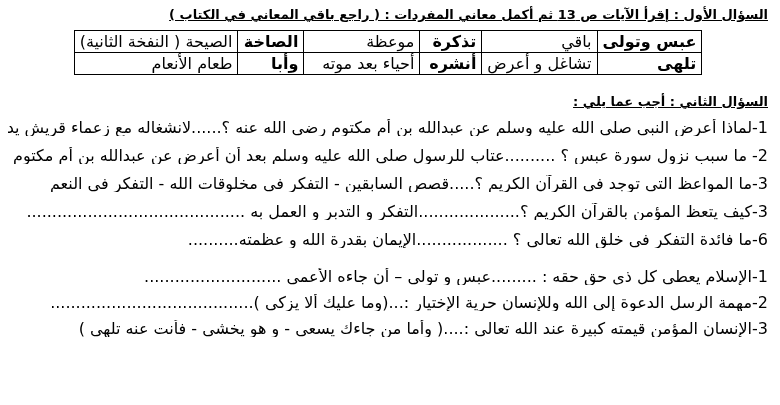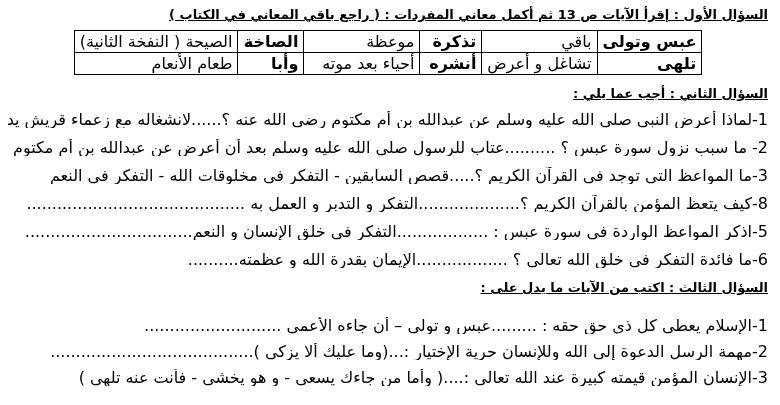--- a/index.html
+++ b/index.html
@@ -40,21 +40,21 @@
   .q-item {
     font-size:16px;
     line-height:17px;
     white-space:nowrap;
     overflow:hidden;
   }
   .q2-list .q-item { margin-bottom:11px; }
   .q2-list { margin-top:8px; }
   .q3-list { margin-top:20px; }
   .q3-list .q-item { margin-bottom:9px; }
-  .heading.h2 { margin-top:10px; }
+  .heading.h2 { margin-top:18px; }
   .heading.h3 { margin-top:2px; }
 </style>
 </head>
 <body>
 
 <div class="page">
 
   <div class="heading h1">السؤال الأول : إقرأ الآيات ص 13 ثم أكمل معاني المفردات : ( راجع باقي المعاني في الكتاب )</div>
 
   <table class="vocab">
@@ -85,26 +85,24 @@
       </tr>
     </tbody>
   </table>
 
   <div class="heading h2">السؤال الثاني : أجب عما يلي :</div>
 
   <div class="q2-list">
     <div class="q-item">1-لماذا أعرض النبي صلى الله عليه وسلم عن عبدالله بن أم مكتوم رضي الله عنه ؟......لانشغاله مع زعماء قريش يدعوهم إلى الإسلام</div>
     <div class="q-item">2- ما سبب نزول سورة عبس ؟ ..........عتاب للرسول صلى الله عليه وسلم بعد أن أعرض عن عبدالله بن أم مكتوم .......</div>
     <div class="q-item">3-ما المواعظ التي توجد في القرآن الكريم ؟.....قصص السابقين -  التفكر في مخلوقات الله - التفكر في النعم</div>
-    <div class="q-item">8-كيف يتعظ المؤمن بالقرآن الكريم ؟....................التفكر و التدبر و العمل به ...........................................</div>
-    <div class="q-item">5-اذكر المواعظ الواردة في سورة عبس : ..................التفكر في خلق الإنسان و النعم.................................</div>
+    <div class="q-item">3-كيف يتعظ المؤمن بالقرآن الكريم ؟....................التفكر و التدبر و العمل به ...........................................</div>
     <div class="q-item">6-ما فائدة التفكر في خلق الله تعالى ؟ ..................الإيمان بقدرة الله و عظمته..........</div>
   </div>
 
-  <div class="heading h3">السؤال الثالث : اكتب من الآيات ما يدل على :</div>
 
   <div class="q3-list">
     <div class="q-item">1-الإسلام يعطي كل ذي حق حقه : .........عبس و تولى – أن جاءه الأعمى ...........................</div>
     <div class="q-item">2-مهمة الرسل الدعوة إلى الله وللإنسان حرية الإختيار :...(وما عليك ألا يزكى )........................................</div>
     <div class="q-item">3-الإنسان المؤمن قيمته كبيرة عند الله تعالى :....( وأما من جاءك يسعى - و هو يخشى -  فأنت عنه تلهى )</div>
   </div>
 
 </div>
 
 </body></html>

